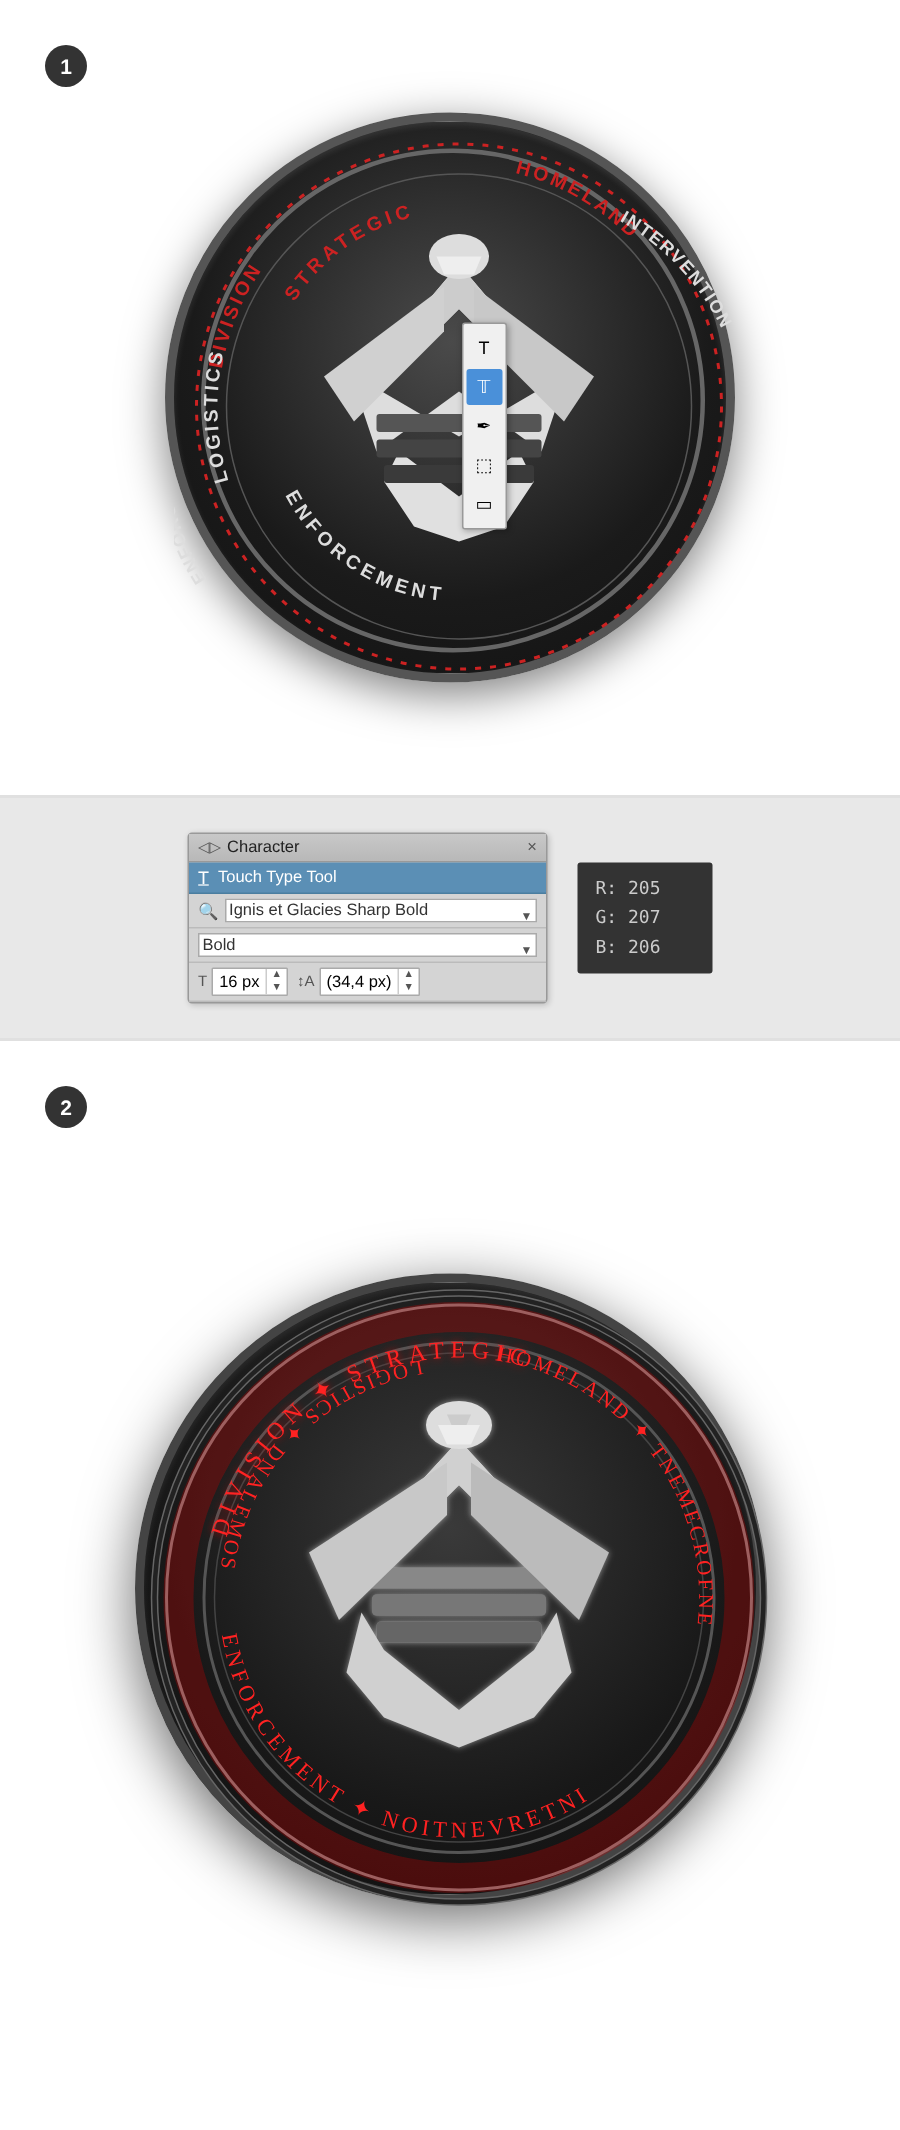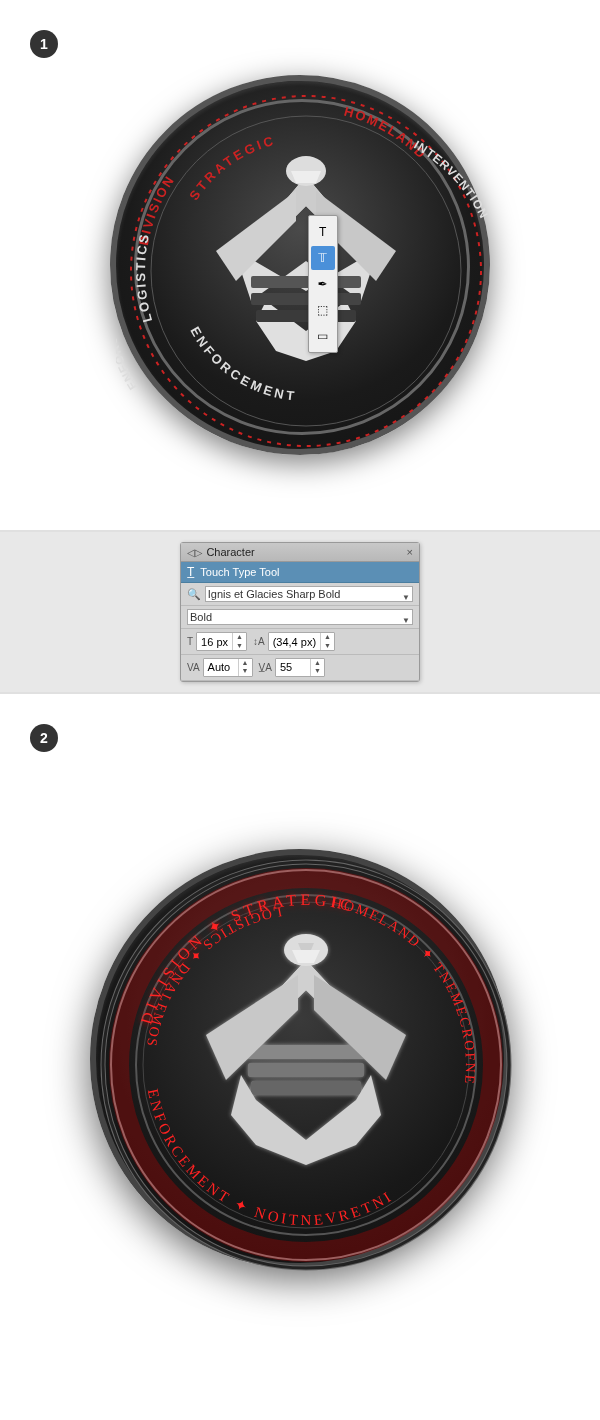--- a/index.html
+++ b/index.html
@@ -416,44 +416,27 @@
         <div class="panel-spinbox">
           <span class="spinbox-val">(34,4 px)</span>
           <div class="spinbox-arrows">
             <span class="spinbox-up">▲</span>
             <span class="spinbox-down">▼</span>
           </div>
         </div>
       </div>
     </div>
 
-    <div class="row-metrics">
-      <div class="metric-group">
-        <span class="metric-label" style="font-size:10px;">VA</span>
-        <div class="panel-spinbox">
-          <span class="spinbox-val">Auto</span>
-          <div class="spinbox-arrows">
-            <span class="spinbox-up">▲</span>
-            <span class="spinbox-down">▼</span>
-          </div>
-        </div>
-      </div>
-      <div class="metric-group">
-        <span class="metric-label" style="font-size:10px;">V̲A</span>
-        <div class="panel-spinbox">
-          <span class="spinbox-val">55</span>
-          <div class="spinbox-arrows">
-            <span class="spinbox-up">▲</span>
-            <span class="spinbox-down">▼</span>
-          </div>
-        </div>
-      </div>
-    </div>
   </div>
 
+  <div class="color-swatch">
+    <div>R: 205</div>
+    <div>G: 207</div>
+    <div>B: 206</div>
+  </div>
 </div>
 
 <div class="divider"></div>
 
 <div class="section-3">
   <div class="step-badge">2</div>
 
   <div class="shield-container-2">
     <div class="shield-outer-2">
       

